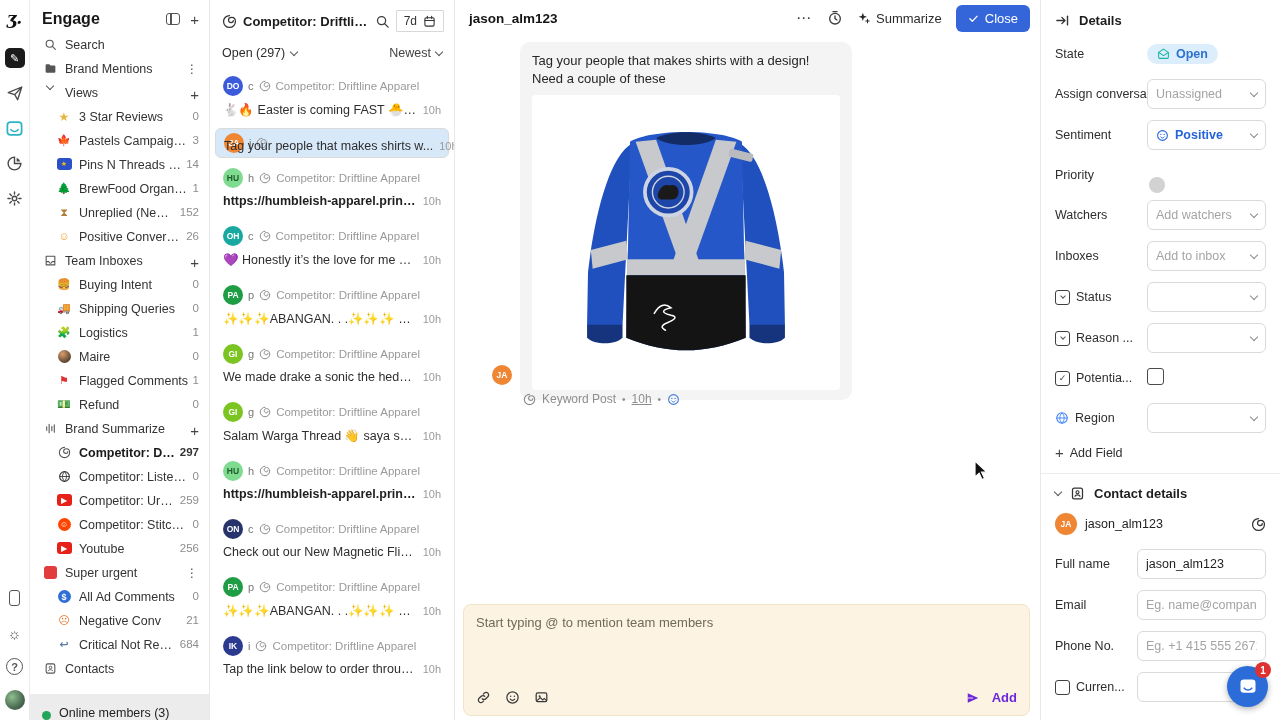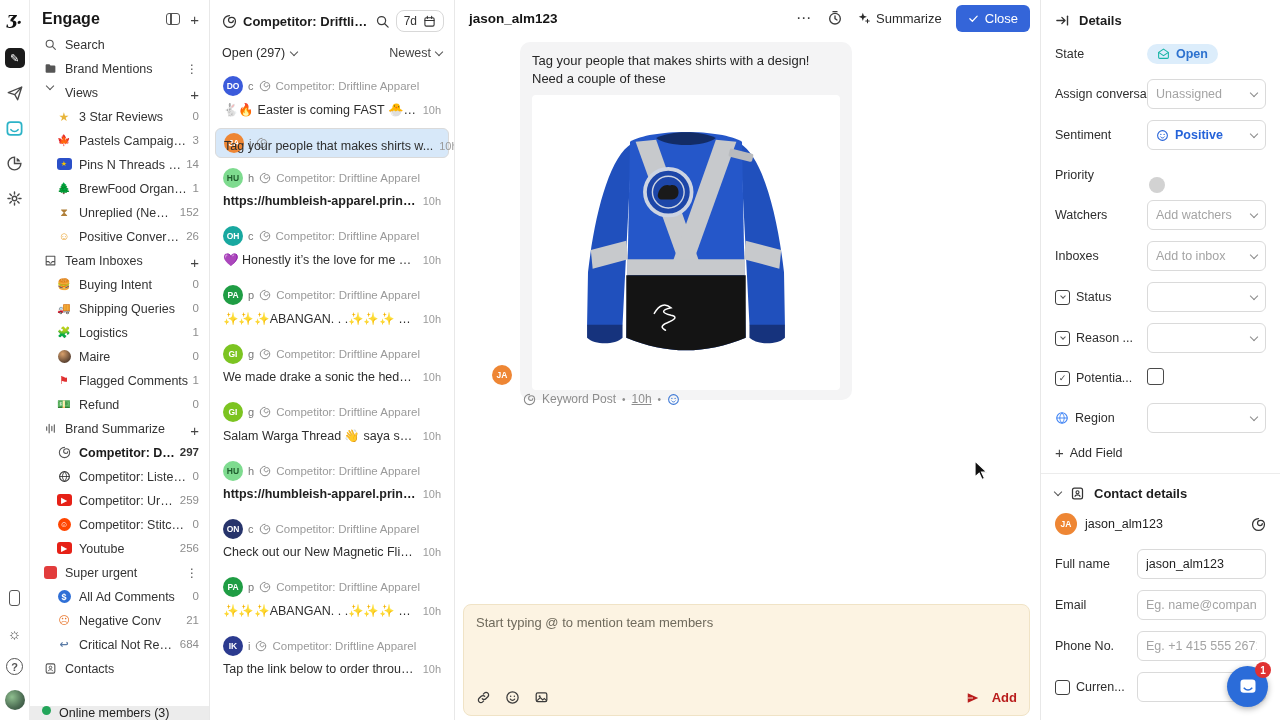--- a/index.html
+++ b/index.html
@@ -41,28 +41,28 @@
   .chip.eu{background:#2b50c8;color:#f4c400;font-size:7px}
   .chip.rd{background:#ff4500;width:13px;height:13px;border-radius:50%}
   .chip.dollar{background:#2f6fd6;width:13px;height:13px;border-radius:50%;font-size:9px;font-weight:700}
   .chip.urgent{background:#e23c3c;width:13px;height:13px;border-radius:3px}
   .maire{width:13px;height:13px;border-radius:50%;background:radial-gradient(circle at 35% 30%,#d9a06b,#5d4433 70%)}
   .g-star{color:#e8b53a;font-size:12px}
   .g-flag{color:#e03131}
   .g-reply{color:#5a7ba6;font-weight:700}
   .g-frown{color:#e8762d}
   .g-smile{color:#e8a02d}
-  .sb-footer{position:absolute;left:0;right:0;bottom:0;height:14px;background:#ececec;display:flex;align-items:flex-start;padding:0 12px;font-size:12.5px;color:#222}
+  .sb-footer{position:absolute;left:0;right:0;bottom:0;height:26px;background:#ececec;display:flex;align-items:flex-end;padding:0 12px;font-size:12.5px;color:#222}
   .gdot{width:9px;height:9px;border-radius:50%;background:#23a55a;margin-right:8px}
 
   
   .listcol{width:245px;border-right:1px solid #e8e8e8;flex-shrink:0;display:flex;flex-direction:column}
   .lc-head{display:flex;align-items:center;padding:10px 10px 8px 12px;gap:6px}
   .lc-title{font-size:13px;font-weight:700;color:#1c1c1c;white-space:nowrap;overflow:hidden;text-overflow:ellipsis;flex:1}
-  .range-box{display:flex;align-items:center;gap:6px;border:1px solid #d8d8d8;border-radius:8px;padding:3px 7px;font-size:12px;color:#333}
+  .range-box{display:flex;align-items:center;gap:6px;border:1px solid #d8d8d8;border-radius:1px;padding:3px 7px;font-size:12px;color:#333}
   .lc-filters{display:flex;align-items:center;padding:6px 12px 8px;font-size:12.5px}
   .f-open{font-weight:400;color:#2b2b2b;display:flex;align-items:center;gap:6px;flex:1}
   .f-sort{color:#444;display:flex;align-items:center;gap:5px}
   .items{flex:1;overflow:hidden;padding:0 5px}
   .item{padding:8px 8px;border-radius:10px;margin-bottom:2px;cursor:pointer}
   .item.sel{background:#d7e8f9}
   .i-l1{display:flex;align-items:center;gap:5px;min-width:0}
   .avt{width:20px;height:20px;border-radius:50%;color:#fff;font-size:8.5px;font-weight:700;display:flex;align-items:center;justify-content:center;flex-shrink:0}
   .avt.lt{color:#1f5c2d}
   .auth{font-size:11px;color:#777;flex-shrink:0}
@@ -85,21 +85,21 @@
   .post-img{margin-top:8px;background:#fff;border-radius:4px;height:295px;display:flex;align-items:center;justify-content:center}
   .post-avt{position:absolute;left:37px;top:365px}
   .meta{position:absolute;left:68px;top:392px;display:flex;align-items:center;gap:6px;font-size:12px;color:#8d8d8d}
   .meta .mtime{text-decoration:underline;color:#8d8d8d}
   .meta .mdot{font-size:10px}
   .composer{position:absolute;left:8px;right:10px;bottom:4px;height:112px;background:#fcf3e2;border:1px solid #f0e3c6;border-radius:8px;padding:10px 12px;display:flex;flex-direction:column}
   .composer textarea{flex:1;background:transparent;border:none;outline:none;resize:none;font-family:inherit;font-size:13px;color:#3c3c3c}
   .composer textarea::placeholder{color:#6f6a5c}
   .comp-bar{display:flex;align-items:center;gap:14px;color:#3a3a3a}
   .comp-bar .sp{flex:1}
-  .add-btn{display:flex;align-items:flex-end;gap:12px;font-size:13px;font-weight:700;color:#b91c1c;cursor:pointer}
+  .add-btn{display:flex;align-items:flex-end;gap:12px;font-size:13px;font-weight:700;color:#6d28d9;cursor:pointer}
   .cursor{position:absolute;left:516px;top:460px;z-index:50}
 
   
   .right{width:240px;border-left:1px solid #e8e8e8;flex-shrink:0;padding:0 14px;font-size:12.5px;position:relative;overflow:hidden}
   .d-head{display:flex;align-items:center;gap:9px;padding:13px 0 12px;font-weight:700;font-size:13px;color:#1d1d1d}
   .drow{display:flex;align-items:center;margin-bottom:11px;min-height:28px}
   .dlabel{width:92px;color:#2e2e2e;flex-shrink:0;display:flex;align-items:center;gap:6px;white-space:nowrap;overflow:hidden}
   .dctl{flex:1;min-width:0}
   .pill{display:inline-flex;align-items:flex-start;gap:6px;background:#dcedfb;color:#2d72cf;border-radius:12px;padding:3px 10px;font-size:12.5px;font-weight:600}
   .sel{display:flex;align-items:center;border:1px solid #dadada;border-radius:6px;height:30px;padding:0 8px;color:#a4a4a4;background:#fff;cursor:pointer}

